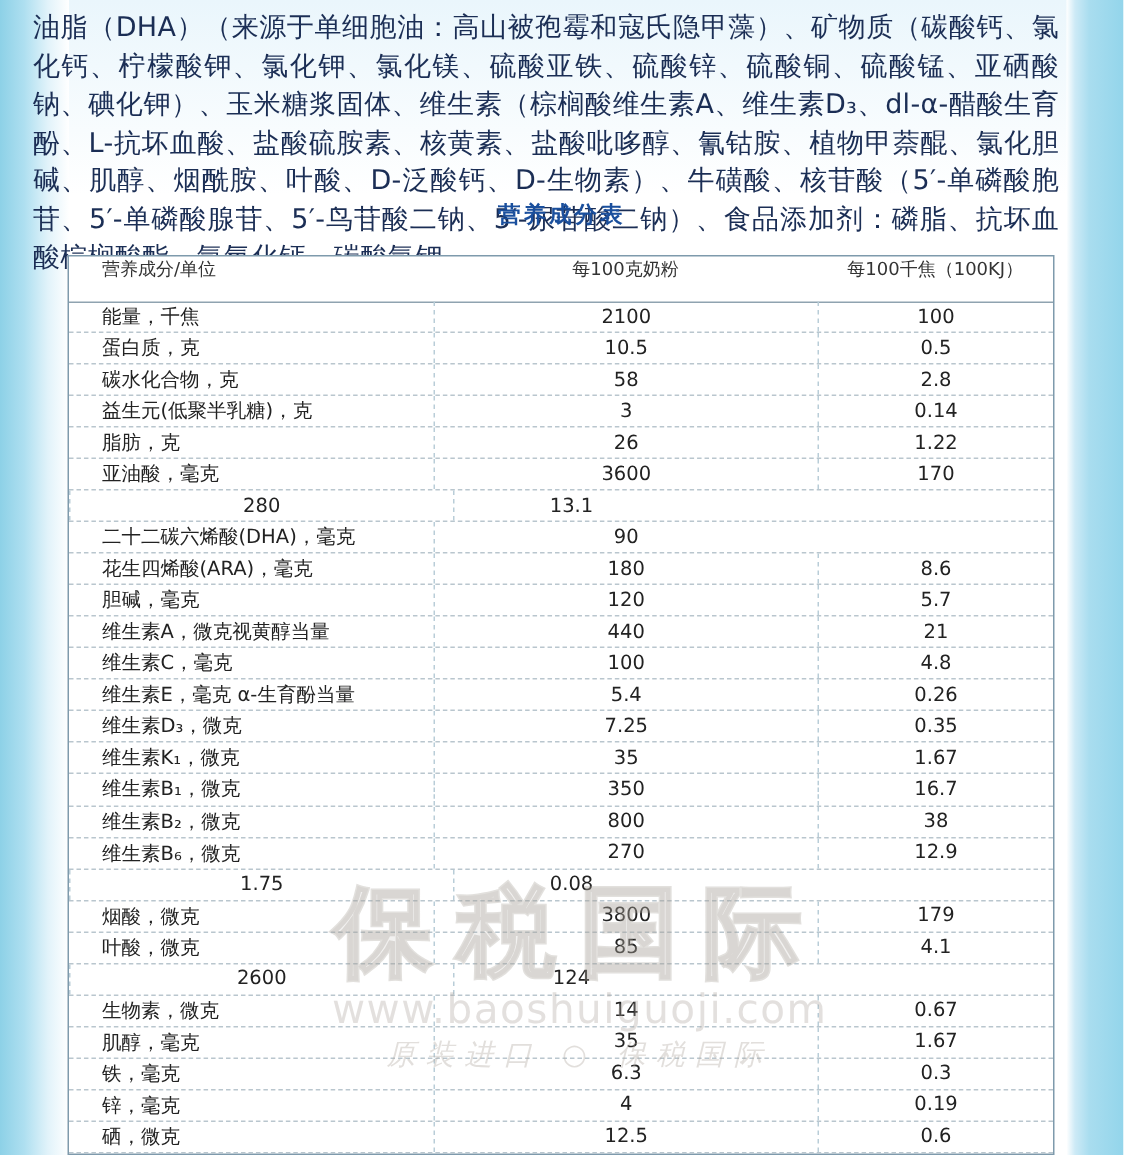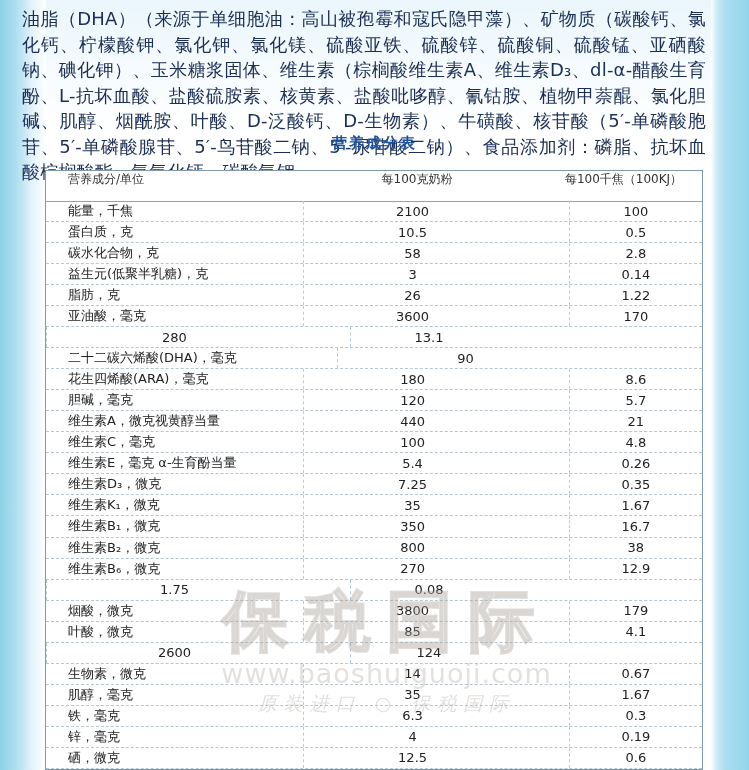--- a/index.html
+++ b/index.html
@@ -42,21 +42,21 @@
   .col1{width:243px;padding-left:22px;text-align:left;}
   .col2{width:256px;text-align:center;}
   .col3{width:157px;text-align:center;}
   .tbody{
     position:absolute;left:0;right:0;top:30px;bottom:0;
     display:flex;flex-direction:column;
   }
   .tr{
     flex:1;display:flex;align-items:center;
     border-bottom:1px dashed #b9c6ce;
-    font-size:13px;color:#222222;gap:48px;
+    font-size:13px;color:#222222;
   }
   .tr:last-child{border-bottom:1px dashed #b9c6ce;}
   .td{box-sizing:border-box;height:100%;display:flex;align-items:center;}
   .td.col1{justify-content:flex-start;}
   .td.col2,.td.col3{
     justify-content:center;border-left:1px dashed #b9cdd8;
   }
   .watermark{
     position:absolute;left:12px;top:585px;width:749px;text-align:center;
     pointer-events:none;

